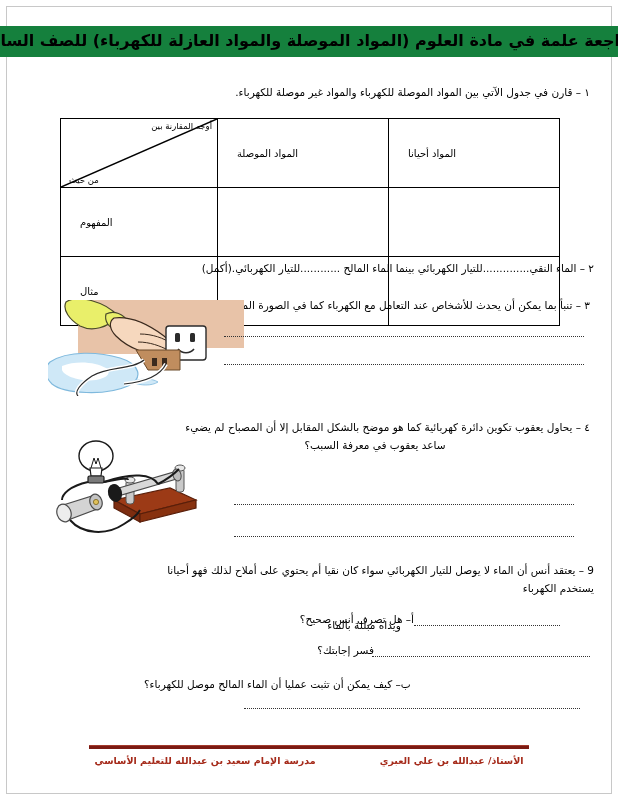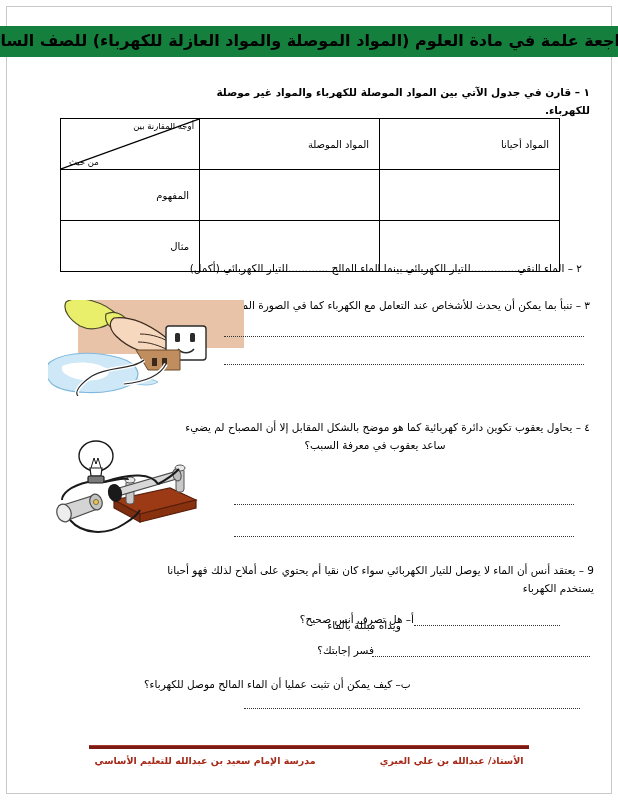--- a/index.html
+++ b/index.html
@@ -67,22 +67,22 @@
     line-height: 1.7;
     text-align: right;
   }
   .q-text { display: block; }
   .q-sub {
     display: block;
     text-align: center;
     font-size: 10.5px;
   }
 
-  #q1 { top: 70px; right: 14px; width: 420px; font-weight: bold; }
-  #q2 { top: 246px; right: 22px; width: 460px; }
+  #q1 { top: 70px; right: 14px; width: 420px; }
+  #q2 { top: 246px; right: 10px; width: 460px; }
   #q3 { top: 283px; right: 14px; width: 420px; }
   #q4 { top: 405px; right: 14px; width: 430px; }
   #q5 { top: 548px; right: 10px; width: 460px; }
 
   .q5-line2 {
     display: block;
     text-align: center;
     margin-top: 19px;
   }
 
@@ -95,23 +95,23 @@
   }
   table.cmp {
     border-collapse: collapse;
     width: 100%;
     table-layout: fixed;
   }
   table.cmp td {
     border: 1px solid #000000;
     height: 30px;
     font-size: 10px;
-    text-align: right;
+    text-align: left;
     vertical-align: middle;
-    padding: 10px;
+    padding: 19px;
   }
   td.col-head { height: 42px; }
   td.diag {
     position: relative;
     width: 118px;
     padding: 0;
     overflow: hidden;
   }
   td.diag .diag-line {
     position: absolute;

